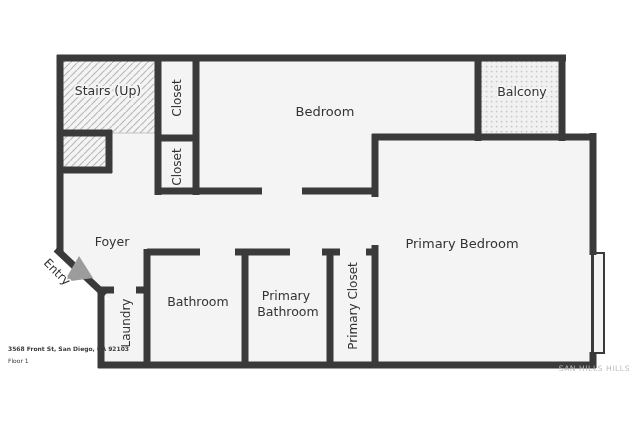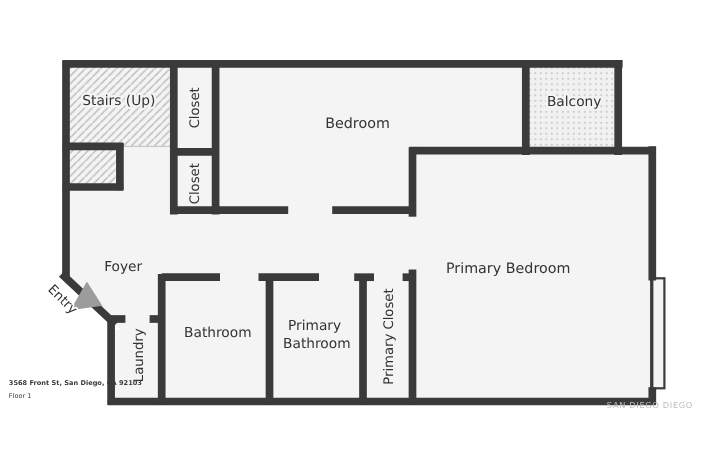--- a/index.html
+++ b/index.html
@@ -113,15 +113,15 @@
       </text>
       <text class="room-label-sm" x="353" y="310" transform="rotate(-90 353 306)">Primary Closet</text>
     </g>
   </svg>
 
   <div class="footer-left">
     <div class="footer-address">3568 Front St, San Diego, CA 92103</div>
     <div class="footer-floor">Floor 1</div>
   </div>
 
-  <div class="watermark">SAN DIEGO DIEGO</div>
+  <div class="watermark">SAN HILLS HILLS</div>
 
 </div>
 
 </body></html>

